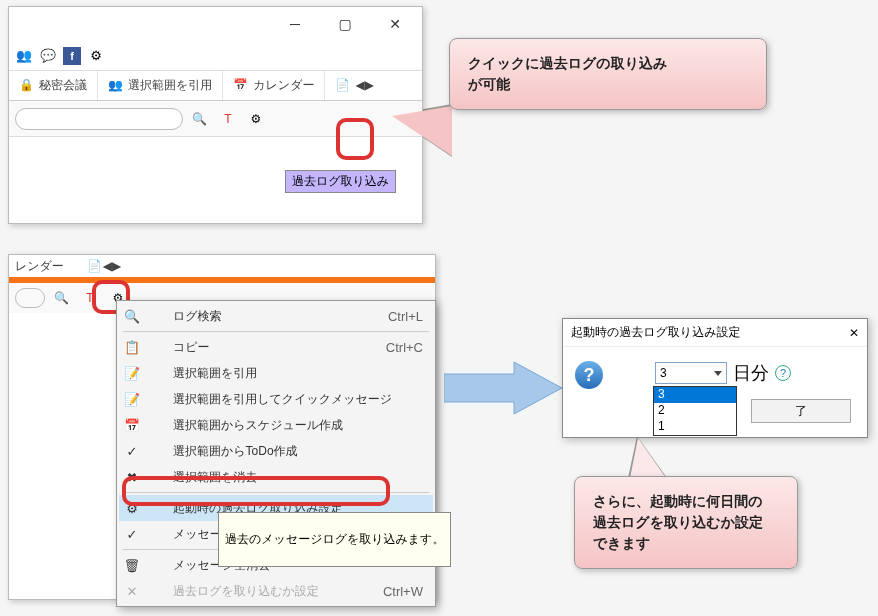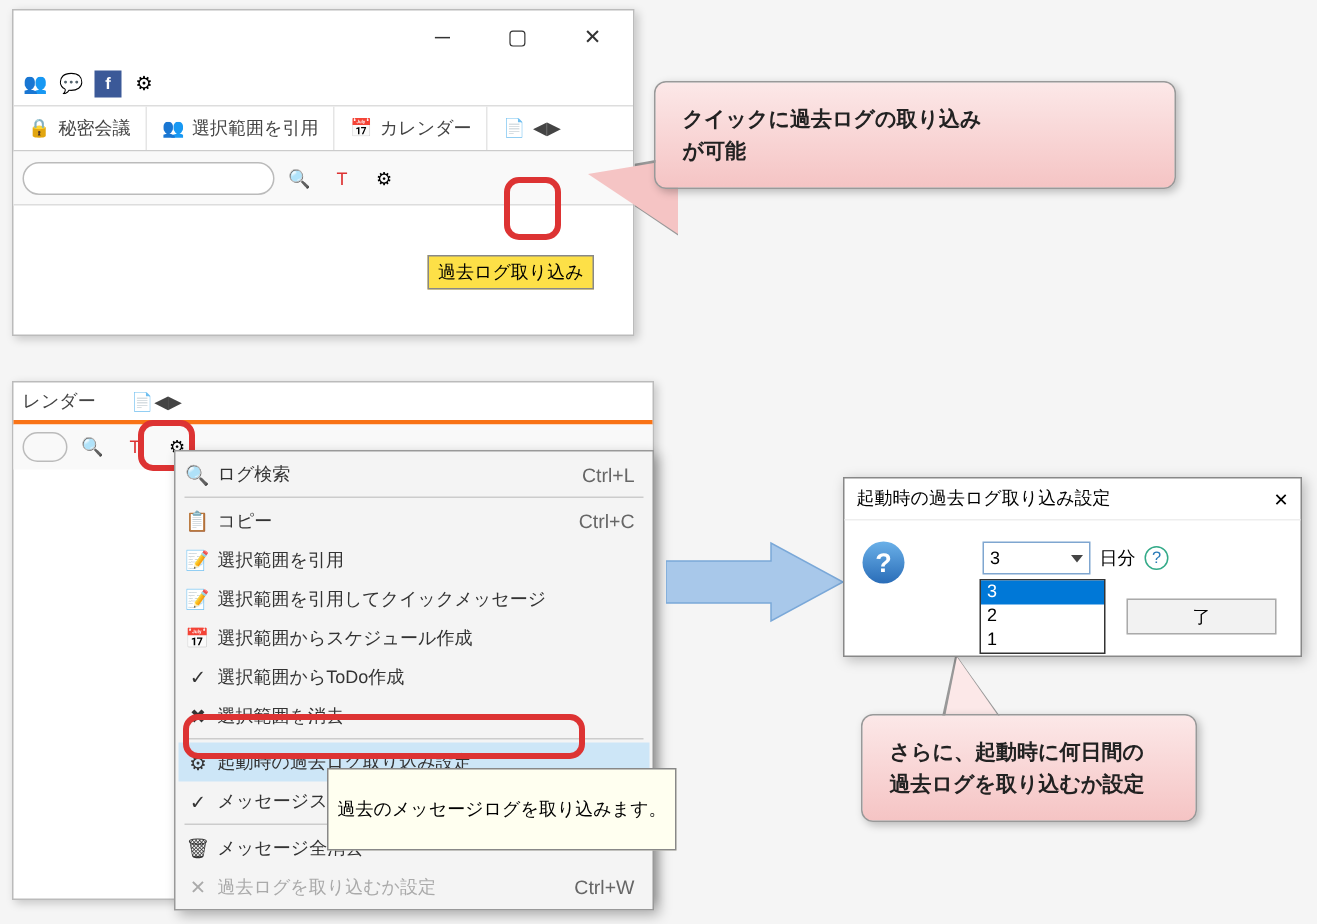--- a/index.html
+++ b/index.html
@@ -15,37 +15,37 @@
 .tabbar { height: 30px; display: flex; align-items: center; border-bottom: 1px solid #ccc; }
 .tab { padding: 0 10px; height: 100%; display: flex; align-items: center; gap: 4px; font-size: 12px; color: #444; border-right: 1px solid #e5e5e5; }
 .tab .ticon { width: 16px; height: 16px; }
 .toolrow { height: 36px; display: flex; align-items: center; gap: 6px; padding: 0 6px; background: #f9f9f9; border-bottom: 1px solid #ddd; }
 .toolicon { width: 22px; height: 22px; display: flex; align-items: center; justify-content: center; border: 1px solid transparent; border-radius: 2px; }
 .searchbox { flex: 0 0 168px; height: 22px; border: 1px solid #bbb; border-radius: 11px; background: #fff; }
 
 .red-highlight { position: absolute; border: 4px solid #d33; border-radius: 10px; pointer-events: none; }
 .red-highlight.r1 { left: 336px; top: 118px; width: 38px; height: 42px; }
 
-.tooltip1 { position: absolute; left: 285px; top: 170px; background: #fde047; border: 1px solid #888; padding: 2px 6px; font-size: 12px; }
+.tooltip1 { position: absolute; left: 285px; top: 170px; background: #c4b5fd; border: 1px solid #888; padding: 2px 6px; font-size: 12px; }
 
 .callout { position: absolute; background: linear-gradient(#fce8e8,#f5c4c4); border: 1px solid #999; border-radius: 8px; padding: 14px 18px; box-shadow: 2px 2px 6px rgba(0,0,0,0.25); font-size: 14px; font-weight: bold; color: #222; line-height: 1.5; }
-.callout1 { left: 436px; top: 38px; width: 348px; margin-top: 16px; }
+.callout1 { left: 449px; top: 38px; width: 318px; }
 .callout-tail1 { position: absolute; left: 392px; top: 106px; width: 0; height: 0; border-top: 10px solid transparent; border-bottom: 40px solid transparent; border-right: 60px solid #f5c4c4; }
 .callout-tail1b { position: absolute; left: 390px; top: 104px; width: 0; height: 0; border-top: 11px solid transparent; border-bottom: 42px solid transparent; border-right: 62px solid #999; z-index: -1; }
 
 
 .panel2 { position: absolute; left: 8px; top: 254px; width: 428px; height: 346px; background: #fff; border: 1px solid #bbb; box-shadow: 2px 2px 6px rgba(0,0,0,0.2); }
-.p2tabbar { height: 28px; border-bottom: 3px solid #f97316; display: flex; align-items: center; padding-left: 6px; font-size: 12px; color: #444; }
+.p2tabbar { height: 28px; border-bottom: 6px solid #f97316; display: flex; align-items: center; padding-left: 6px; font-size: 12px; color: #444; }
 .p2toolrow { height: 30px; display: flex; align-items: center; gap: 6px; padding: 0 6px; background: #f9f9f9; }
 .red-highlight.r2 { left: 92px; top: 280px; width: 38px; height: 34px; }
 
 .ctxmenu { position: absolute; left: 116px; top: 300px; width: 320px; background: #f4f4f4; border: 1px solid #999; box-shadow: 3px 3px 8px rgba(0,0,0,0.3); padding: 2px; }
 .ctxitem { height: 26px; display: flex; align-items: center; padding-right: 10px; font-size: 12px; color: #333; }
 .ctxitem .cicon { width: 26px; display: flex; justify-content: center; font-size: 13px; }
-.ctxitem .clabel { flex: 1; }
+.ctxitem .clabel { flex: 1; margin-left: 28px; }
 .ctxitem .cshort { color: #666; font-size: 13px; }
 .ctxitem.disabled { color: #aaa; }
 .ctxitem.highlight { background: #cde6f7; }
 .ctxsep { height: 1px; background: #ccc; margin: 2px 4px; }
 
 .red-highlight.r3 { left: 122px; top: 476px; width: 268px; height: 30px; z-index: 10; }
 .tooltip2 { position: absolute; left: 218px; top: 512px; background: #fffff0; border: 1px solid #888; padding: 18px 6px; font-size: 12px; z-index: 11; }
 
 
 .bigarrow { position: absolute; left: 444px; top: 358px; }
@@ -53,21 +53,21 @@
 
 .dialog { position: absolute; left: 562px; top: 318px; width: 306px; height: 120px; background: #fff; border: 1px solid #888; box-shadow: 2px 2px 8px rgba(0,0,0,0.25); }
 .dialog-title { height: 28px; display: flex; align-items: center; justify-content: space-between; padding: 0 8px; font-size: 12px; border-bottom: 1px solid #eee; }
 .dialog-body { display: flex; padding: 14px 12px 8px; gap: 12px; align-items: flex-start; }
 .dialog-q { width: 28px; height: 28px; border-radius: 50%; background: linear-gradient(#6ab0e8,#2a6db8); color: #fff; display: flex; align-items: center; justify-content: center; font-size: 18px; font-weight: bold; }
 .dropdown { position: relative; width: 72px; height: 22px; border: 1px solid #7fa6d0; background: #fff; display: flex; align-items: center; padding: 0 4px; font-size: 12px; }
 .dropdown::after { content: ""; position: absolute; right: 4px; top: 8px; border-left: 4px solid transparent; border-right: 4px solid transparent; border-top: 5px solid #444; }
 .dropopts { position: absolute; left: 653px; top: 386px; width: 84px; background: #fff; border: 1px solid #333; z-index: 20; }
 .dropopts .opt { height: 16px; padding: 0 4px; font-size: 12px; }
 .dropopts .opt.sel { background: #0078d7; color: #fff; }
-.suffix { font-size: 12px; margin-left: 6px; }
+.suffix { font-size: 18px; margin-left: 6px; }
 .helpcirc { width: 16px; height: 16px; border: 1px solid #3a8; border-radius: 50%; display: inline-flex; align-items: center; justify-content: center; font-size: 11px; color: #2a7ab8; margin-left: 6px; }
 .dialog-btn { position: absolute; right: 16px; bottom: 14px; width: 100px; height: 24px; background: #f2f2f2; border: 1px solid #aaa; font-size: 12px; display: flex; align-items: center; justify-content: center; }
 
 .callout2 { left: 574px; top: 476px; width: 224px; }
 .callout-tail2 { position: absolute; left: 630px; top: 438px; width: 0; height: 0; border-left: 8px solid transparent; border-right: 28px solid transparent; border-bottom: 40px solid #fce8e8; }
 .callout-tail2b { position: absolute; left: 628px; top: 436px; width: 0; height: 0; border-left: 9px solid transparent; border-right: 30px solid transparent; border-bottom: 42px solid #999; z-index: -1; }
 </style>
 </head>
 <body>
 
@@ -214,13 +214,14 @@
   <div class="opt sel">3</div>
   <div class="opt">2</div>
   <div class="opt">1</div>
 </div>
 
 <div class="callout-tail2b"></div>
 <div class="callout-tail2"></div>
 <div class="callout callout2">
   <div>さらに、起動時に何日間の</div>
   <div>過去ログを取り込むか設定</div>
+  <div>できます</div>
 </div>
 
 </body></html>

